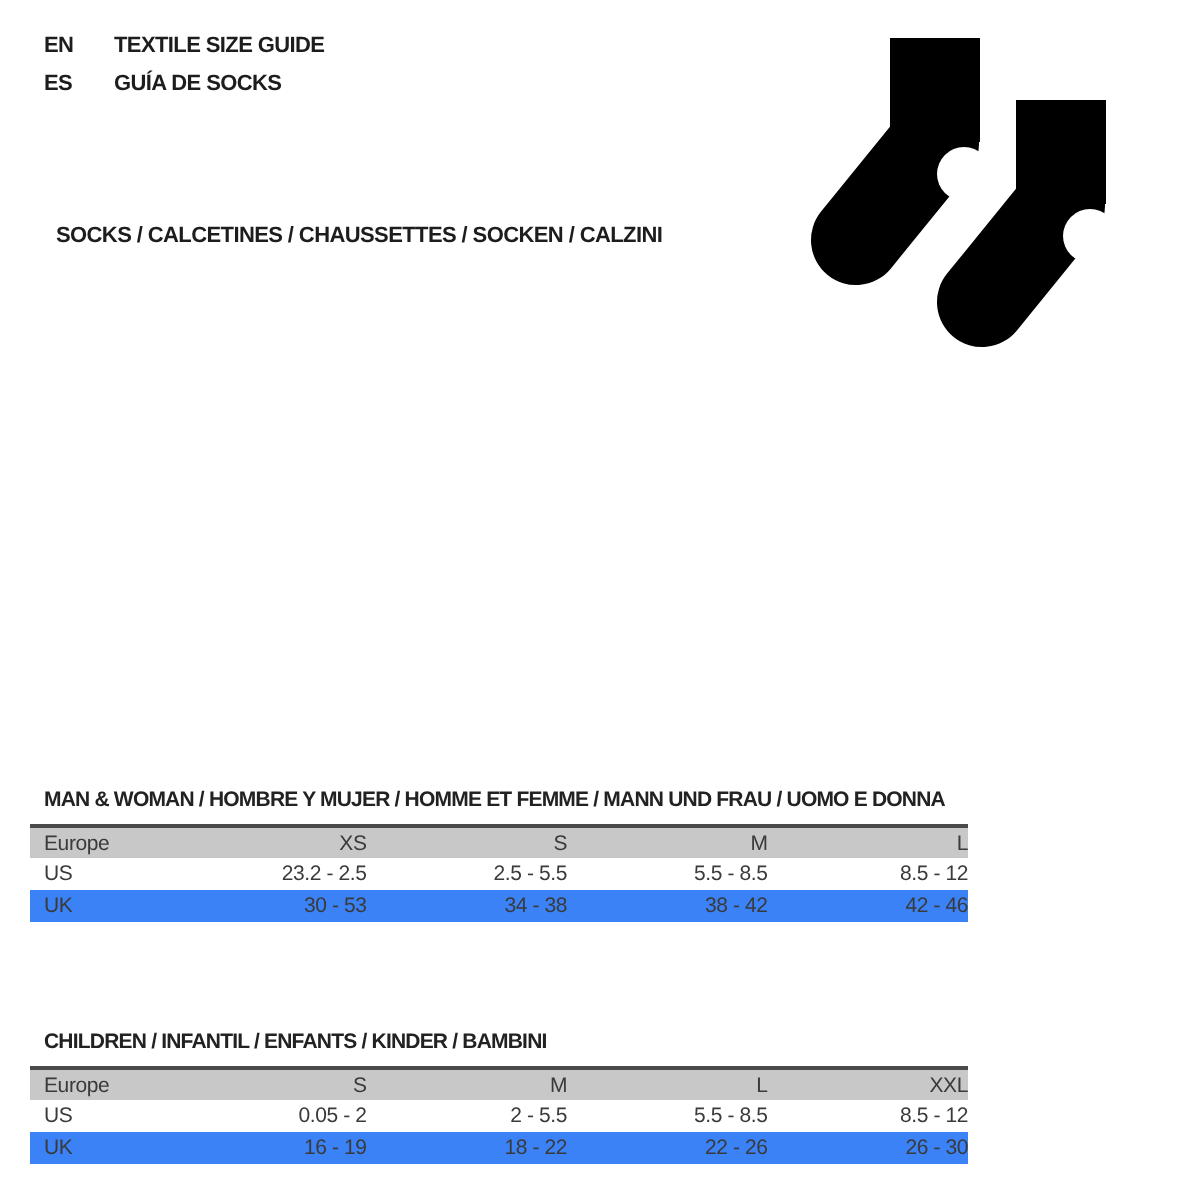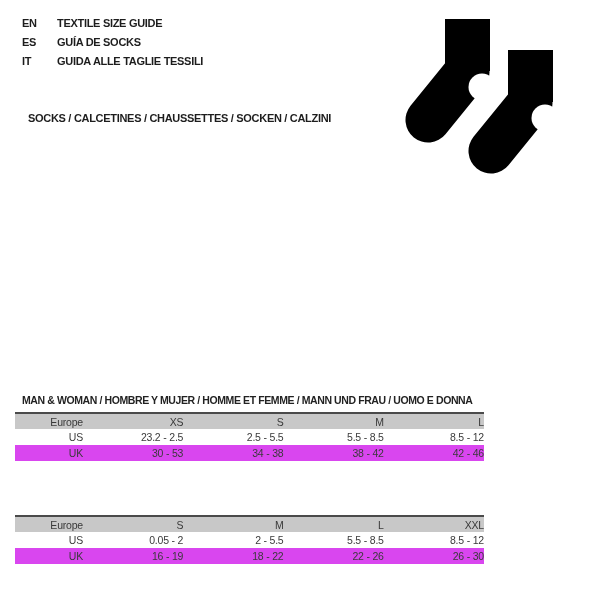--- a/index.html
+++ b/index.html
@@ -67,41 +67,37 @@
     color: #3a3a3a;
   }
   table.sizes col.c-first { width: 68px; }
   table.sizes th, table.sizes td {
     height: 16px;
     padding: 0;
     text-align: right;
     font-weight: normal;
     vertical-align: middle;
   }
-  table.sizes .rowlabel { text-align: right; padding-left: 7px; }
+  table.sizes .rowlabel { text-align: left; padding-left: 7px; }
   table.sizes thead tr { background: #c8c8c8; }
-  table.sizes tbody tr.alt { background: #d946ef; }
+  table.sizes tbody tr.alt { background: #3b82f6; }
 </style>
 </head>
 <body>
 
 <div class="canvas">
 
   <div class="lang-block">
     <div class="lang-row">
       <span class="lang-code">EN</span>
       <span class="lang-label">TEXTILE SIZE GUIDE</span>
     </div>
     <div class="lang-row">
       <span class="lang-code">ES</span>
       <span class="lang-label">GUÍA DE SOCKS</span>
-    </div>
-    <div class="lang-row">
-      <span class="lang-code">IT</span>
-      <span class="lang-label">GUIDA ALLE TAGLIE TESSILI</span>
     </div>
   </div>
 
   <div class="category">SOCKS / CALCETINES / CHAUSSETTES / SOCKEN / CALZINI</div>
 
   <svg class="socks-svg" viewBox="0 0 170 170" aria-hidden="true">
     <defs>
       <g id="sock">
         <rect x="45" y="5" width="45" height="52" fill="#000000"></rect>
         <path d="M67,58 L28,106" stroke="#000000" stroke-width="45" stroke-linecap="round" fill="none"></path>
@@ -144,20 +140,21 @@
           <td>30 - 53</td>
           <td>34 - 38</td>
           <td>38 - 42</td>
           <td>42 - 46</td>
         </tr>
       </tbody>
     </table>
   </div>
 
   <div class="size-table" id="table-children">
+    <div class="table-title">CHILDREN / INFANTIL / ENFANTS / KINDER / BAMBINI</div>
     <table class="sizes">
       <colgroup>
           <col class="c-first">
           <col>
           <col>
           <col>
           <col>
         </colgroup>
       <thead>
         <tr>

